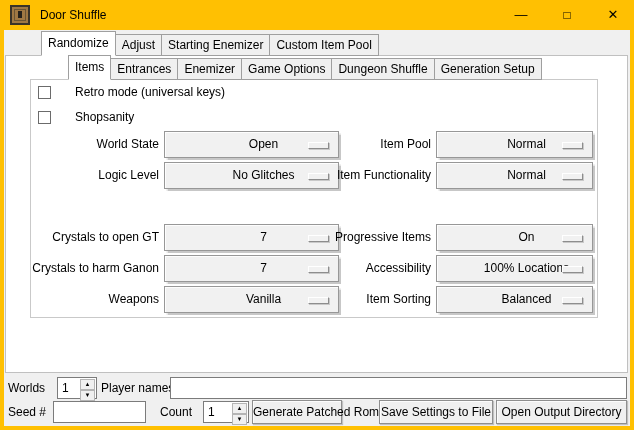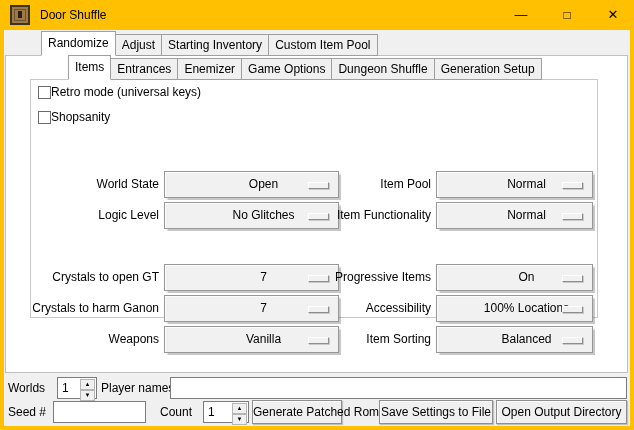--- a/index.html
+++ b/index.html
@@ -32,25 +32,25 @@
   .tab { height:20px; line-height:20px; padding:0 6px; background:#f0f0f0;
     border:1px solid #9f9f9f; margin-right:-1px; white-space:nowrap; cursor:default; }
   .tab.active { background:#fff; height:23px; line-height:23px; border-bottom:1px solid #fff;
     position:relative; z-index:3; }
   .panel-outer { position:absolute; left:1px; top:55px; width:623px; height:318px;
     background:#fff; border:1px solid #c0c0c0; box-sizing:border-box; z-index:1; }
   .panel-inner { position:absolute; left:26px; top:79px; width:568px; height:239px;
     background:#fff; border:1px solid #c9c9c9; box-sizing:border-box; z-index:1; }
 
   
-  .cbrow { position:absolute; left:34px; display:flex; align-items:center; gap:0; height:14px; z-index:2; cursor:default; }
+  .cbrow { position:absolute; left:34px; display:flex; align-items:center; gap:24px; height:14px; z-index:2; cursor:default; }
   .checkbox { width:13px; height:13px; background:#fff; border:1px solid #6b6b6b; box-sizing:border-box; }
 
   
-  .optrow { position:absolute; left:0; width:626px; height:27px; z-index:2;margin-top:40px; }
+  .optrow { position:absolute; left:0; width:626px; height:27px; z-index:2; }
   .olabel { position:absolute; height:27px; line-height:27px; text-align:right; white-space:nowrap; }
   .olabel.l { left:10px; width:145px; }
   .olabel.r { left:285px; width:142px; }
   .optmenu { position:absolute; top:0; height:27px; box-sizing:border-box;
     background:#f1f1f1; border:1px solid #979797;
     box-shadow: inset 1px 1px 0 #fdfdfd, 1.5px 1.5px 1px rgba(0,0,0,0.22);
     text-align:center; line-height:25px; cursor:default;padding-left:24px; }
   .optmenu.l { left:160px; width:175px; }
   .optmenu.r { left:432px; width:157px; }
   .ind { position:absolute; right:9px; top:10px; width:21px; height:7px; box-sizing:border-box;
@@ -86,21 +86,21 @@
       <div class="win-btn max"><span>□</span></div>
       <div class="win-btn close"><span>✕</span></div>
     </div>
 
     <div class="panel-outer"></div>
     <div class="panel-inner"></div>
 
     <div class="tabrow outer">
       <div class="tab active">Randomize</div>
       <div class="tab">Adjust</div>
-      <div class="tab">Starting Inventory</div>
+      <div class="tab">Starting Enemizer</div>
       <div class="tab">Custom Item Pool</div>
     </div>
 
     <div class="tabrow inner">
       <div class="tab active">Items</div>
       <div class="tab">Entrances</div>
       <div class="tab">Enemizer</div>
       <div class="tab">Game Options</div>
       <div class="tab">Dungeon Shuffle</div>
       <div class="tab">Generation Setup</div>

